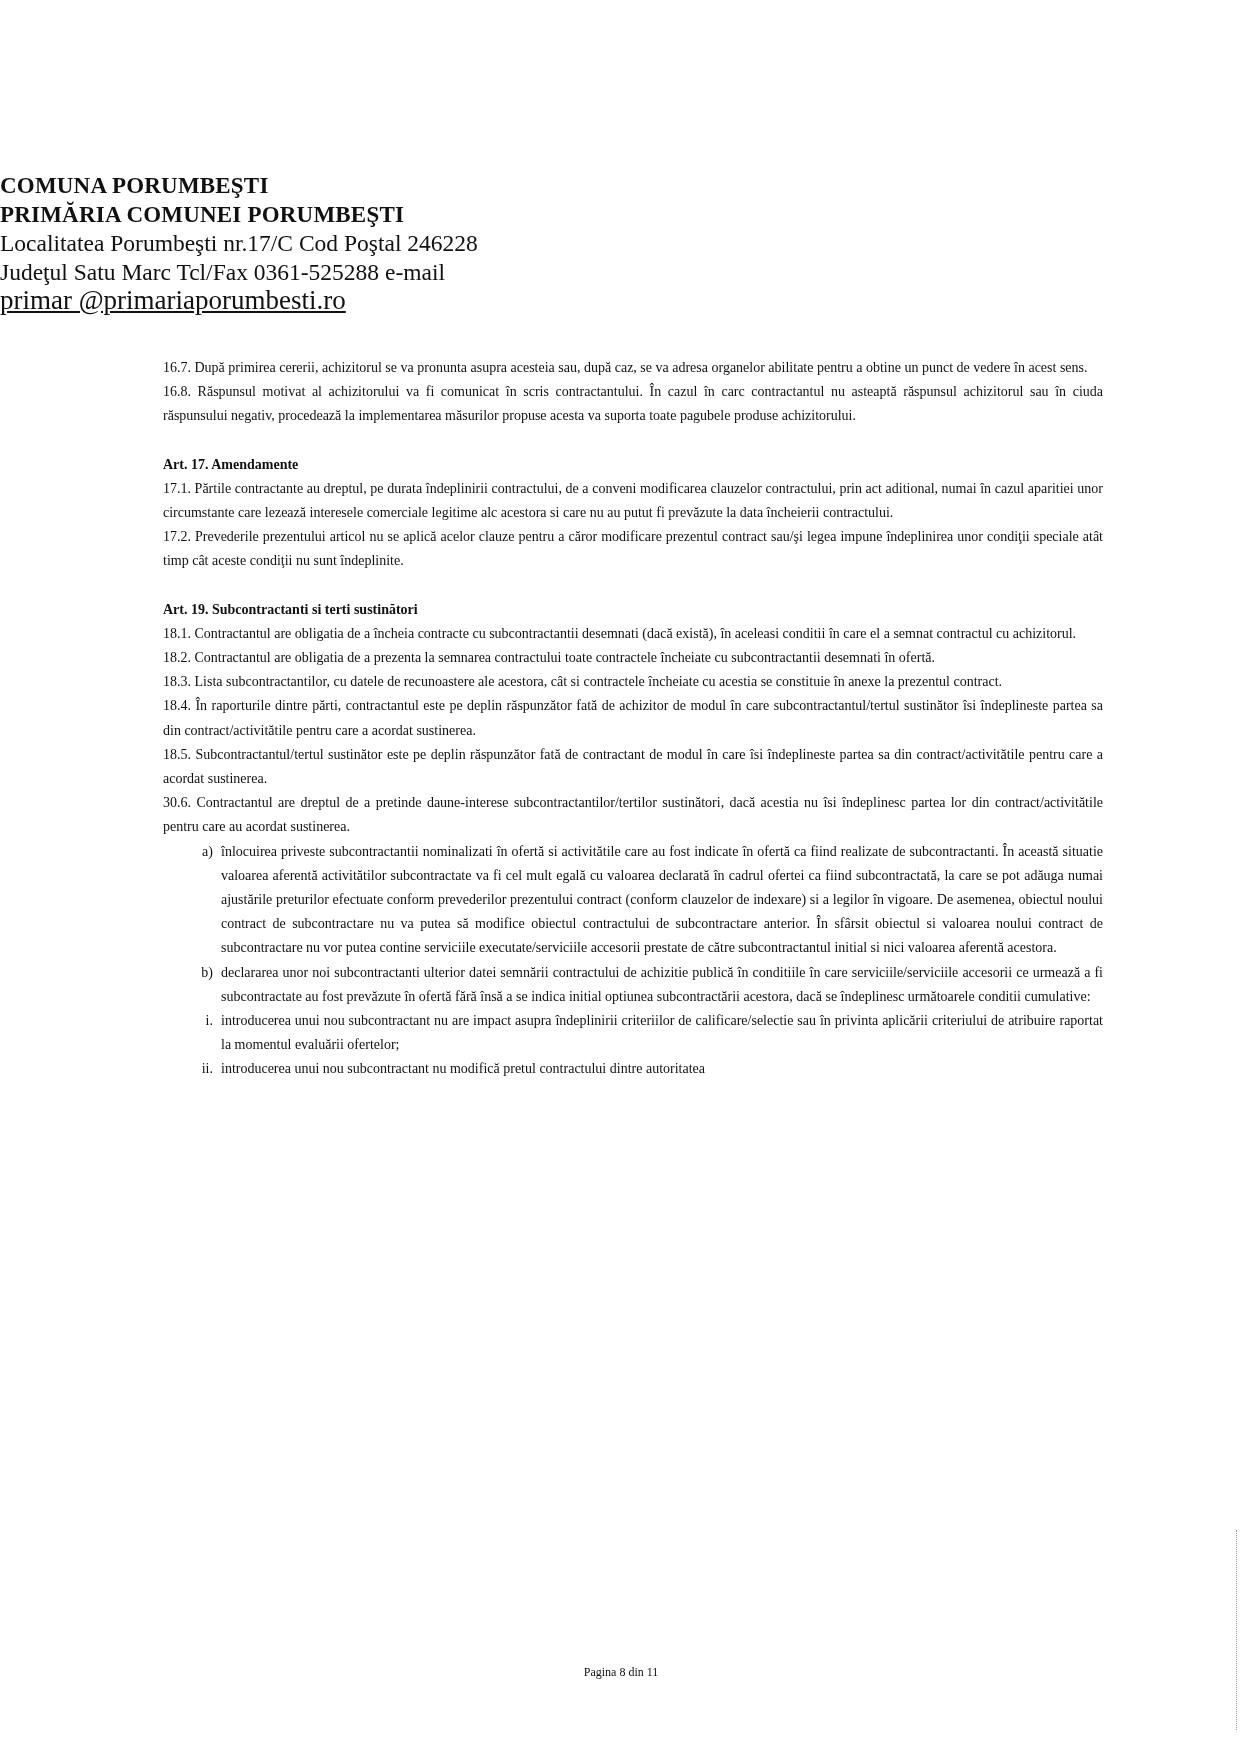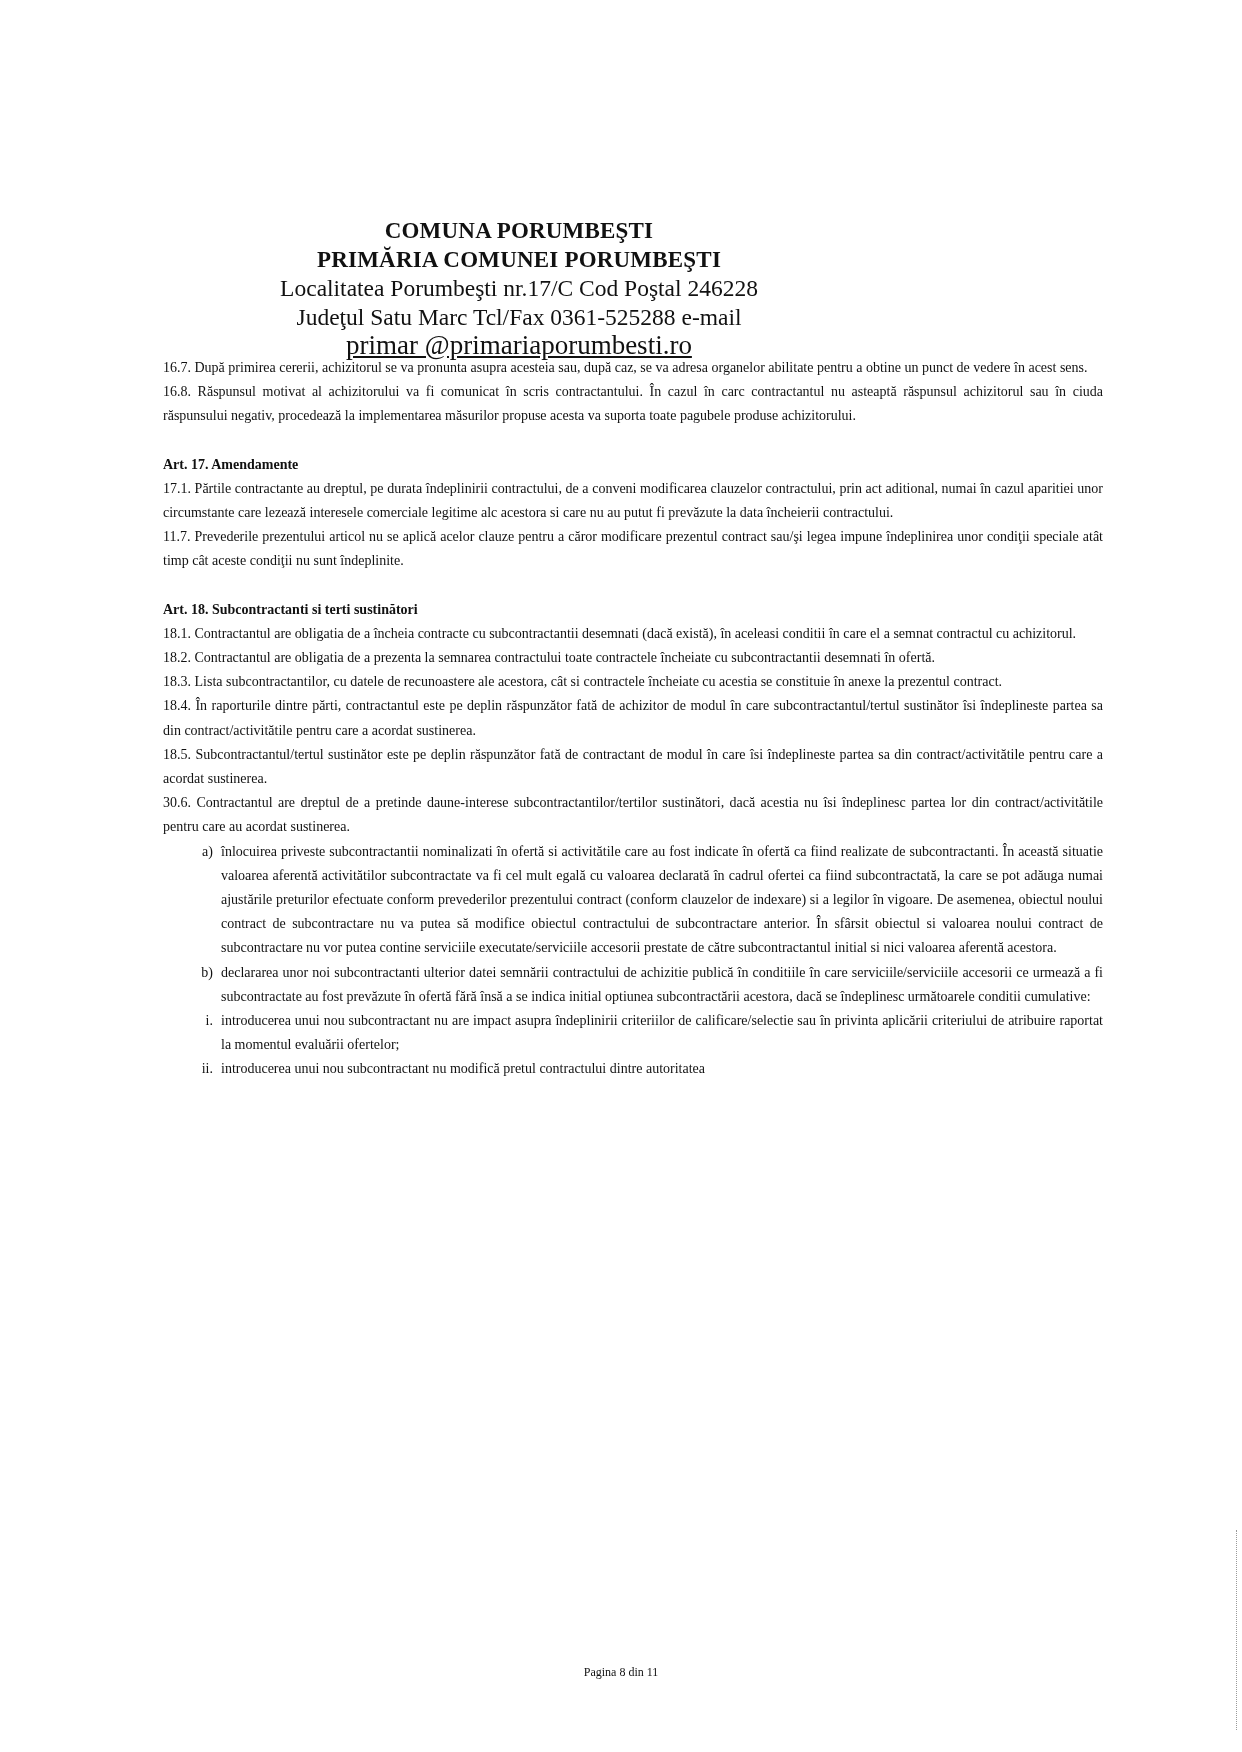--- a/index.html
+++ b/index.html
@@ -3,21 +3,21 @@
 <meta charset="utf-8">
 <style>
   html, body { margin: 0; padding: 0; background: #ffffff; }
   body {
     width: 1242px; height: 1752px; position: relative; overflow: hidden;
     font-family: "Liberation Serif", "DejaVu Serif", serif;
     color: #111111;
   }
   .header {
     position: absolute; top: 172px; left: 0; width: 1038px;
-    text-align: center; line-height: 28.5px; margin-top: 45px;
+    text-align: left; line-height: 28.5px;
   }
   .header .h-bold { font-weight: bold; font-size: 23px; letter-spacing: 0.2px; }
   .header .h-reg { font-size: 23.5px; }
   .header .h-email { font-size: 27px; text-decoration: underline; }
   .body-text {
     position: absolute; top: 356px; left: 163px; width: 940px;
     font-size: 14px; line-height: 24.2px; text-align: justify;
   }
   .body-text p { margin: 0; }
   .art-title { font-weight: bold; margin-top: 24px !important; }
@@ -47,23 +47,23 @@
   <div class="h-reg">Judeţul Satu Marc Tcl/Fax 0361-525288 e-mail</div>
   <div class="h-email">primar @primariaporumbesti.ro</div>
 </div>
 
 <div class="body-text">
   <p>16.7. După primirea cererii, achizitorul se va pronunta asupra acesteia sau, după caz, se  va adresa organelor abilitate pentru a obtine un punct de vedere în acest sens.</p>
   <p>16.8. Răspunsul motivat al achizitorului va fi comunicat în scris contractantului. În cazul în carc contractantul nu asteaptă răspunsul achizitorul sau în ciuda răspunsului negativ, procedează la implementarea măsurilor propuse acesta va suporta toate pagubele produse achizitorului.</p>
 
   <p class="art-title">Art. 17. Amendamente</p>
   <p>17.1. Părtile contractante au dreptul, pe durata îndeplinirii contractului, de a conveni modificarea clauzelor contractului, prin act aditional, numai în cazul aparitiei unor circumstante care lezează interesele comerciale legitime alc acestora si care nu au putut fi prevăzute la data încheierii contractului.</p>
-  <p>11.7. Prevederile prezentului articol nu se aplică acelor clauze pentru a căror modificare prezentul contract sau/şi legea impune îndeplinirea unor condiţii speciale atât timp cât aceste condiţii nu sunt îndeplinite.</p>
+  <p>17.2. Prevederile prezentului articol nu se aplică acelor clauze pentru a căror modificare prezentul contract sau/şi legea impune îndeplinirea unor condiţii speciale atât timp cât aceste condiţii nu sunt îndeplinite.</p>
 
-  <p class="art-title">Art. 18. Subcontractanti si terti sustinători</p>
+  <p class="art-title">Art. 19. Subcontractanti si terti sustinători</p>
   <p>18.1. Contractantul are obligatia de a încheia contracte cu subcontractantii desemnati (dacă există), în aceleasi conditii în care el a semnat contractul cu achizitorul.</p>
   <p>18.2. Contractantul are obligatia de a prezenta la semnarea contractului toate contractele încheiate cu subcontractantii desemnati în ofertă.</p>
   <p>18.3. Lista subcontractantilor, cu datele de recunoastere ale acestora, cât si contractele încheiate cu acestia se constituie în anexe la prezentul contract.</p>
   <p>18.4. În raporturile dintre părti, contractantul este pe deplin răspunzător fată de achizitor de modul în care subcontractantul/tertul sustinător îsi îndeplineste partea sa din contract/activitătile pentru care a acordat sustinerea.</p>
   <p>18.5. Subcontractantul/tertul sustinător este pe deplin răspunzător fată de contractant de modul în care îsi îndeplineste partea sa din contract/activitătile pentru care a acordat sustinerea.</p>
   <p>30.6. Contractantul are dreptul de a pretinde daune-interese subcontractantilor/tertilor sustinători, dacă acestia nu îsi îndeplinesc partea lor din contract/activitătile pentru care au acordat sustinerea.</p>
 
   <div class="sub-list">
     <div class="sub-item lvl1">
       <span class="marker">a)</span>

